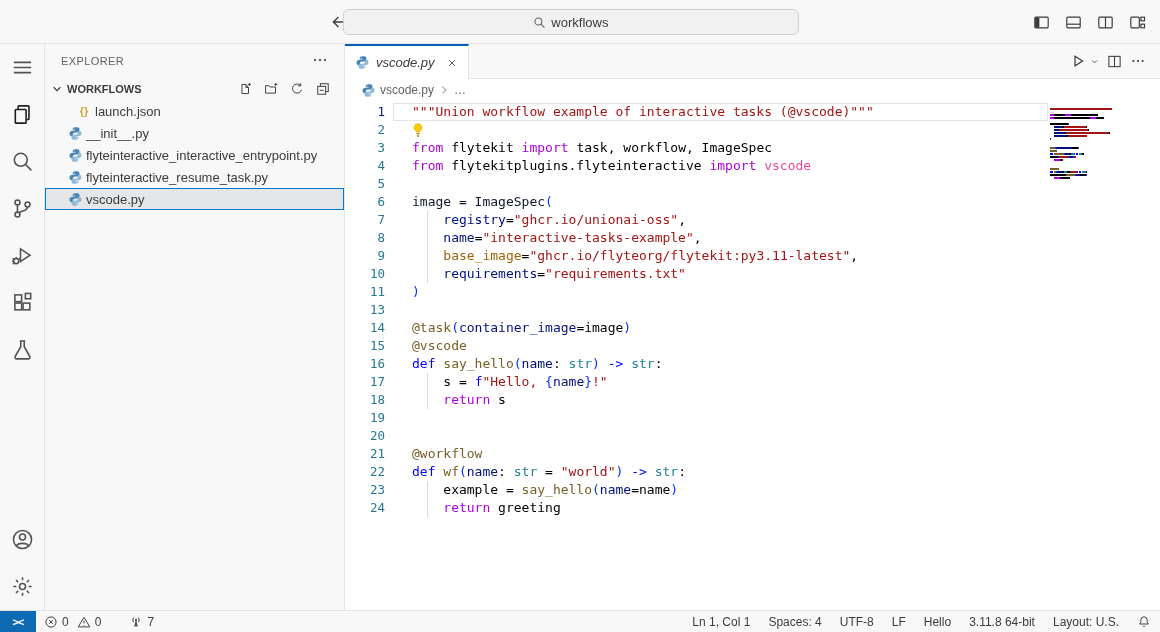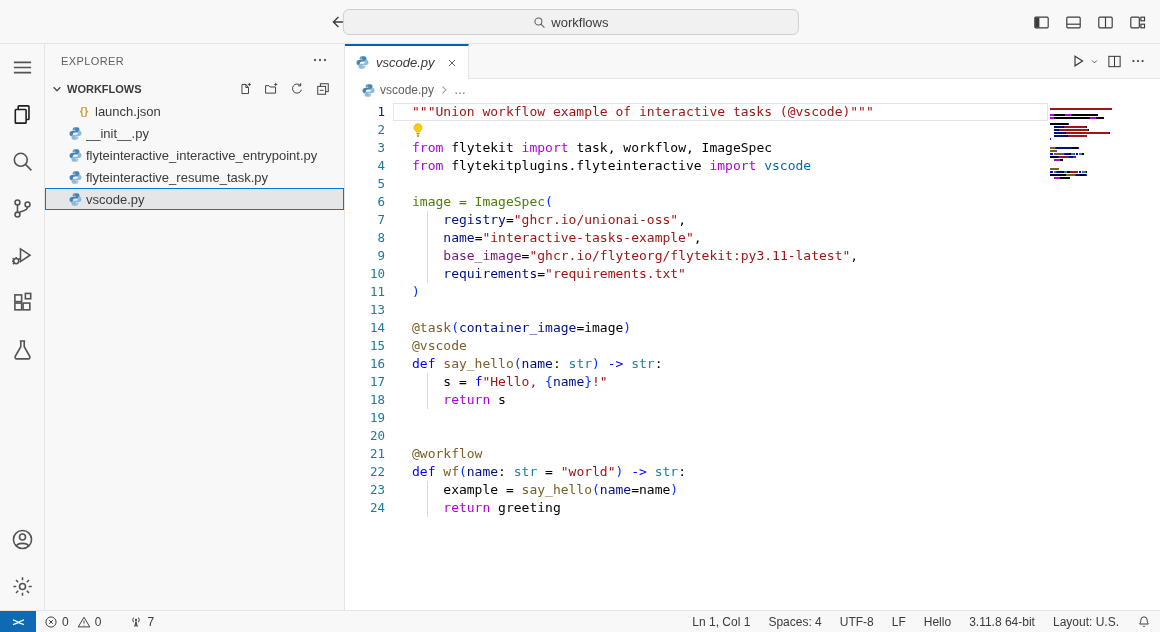--- a/index.html
+++ b/index.html
@@ -374,41 +374,41 @@
                   <path fill="#fc0" stroke="#d9a200" stroke-width=".6" d="M6 .7a4 4 0 0 1 2.1 7.4c-.3.2-.5.6-.5 1H4.4c0-.4-.2-.8-.5-1A4 4 0 0 1 6 .7z"></path>
                   <path stroke="#a8870c" stroke-width="1" d="M4.4 10.6h3.2M4.8 12.2h2.4M5.2 13.6h1.6"></path>
                 </svg></span></span>
           </div>
           <div class="cline">
             <span class="ln">3</span>
             <span class="ltext"><span style="color: rgb(175, 0, 219);">from</span><span style="color: rgb(0, 0, 0);"> flytekit </span><span style="color: rgb(175, 0, 219);">import</span><span style="color: rgb(0, 0, 0);"> task, workflow, ImageSpec</span></span>
           </div>
           <div class="cline">
             <span class="ln">4</span>
-            <span class="ltext"><span style="color: rgb(175, 0, 219);">from</span><span style="color: rgb(0, 0, 0);"> flytekitplugins.flyteinteractive </span><span style="color: rgb(175, 0, 219);">import</span><span style="color: #0369a1;"> vscode</span></span>
+            <span class="ltext"><span style="color: rgb(175, 0, 219);">from</span><span style="color: rgb(0, 0, 0);"> flytekitplugins.flyteinteractive </span><span style="color: rgb(175, 0, 219);">import</span><span style="color: #ec4899;"> vscode</span></span>
           </div>
           <div class="cline">
             <span class="ln">5</span>
             <span class="ltext"></span>
           </div>
           <div class="cline">
             <span class="ln">6</span>
-            <span class="ltext"><span style="color: #4d7c0f;">image = ImageSpec</span><span style="color: rgb(4, 49, 250);">(</span></span>
+            <span class="ltext"><span style="color: #0f172a;">image = ImageSpec</span><span style="color: rgb(4, 49, 250);">(</span></span>
           </div>
           <div class="cline">
             <span class="ln">7</span>
             <span class="ltext"><span class="guide"></span><span style="color: rgb(0, 0, 0);">    </span><span style="color: rgb(0, 16, 128);">registry</span><span style="color: rgb(0, 0, 0);">=</span><span style="color: rgb(163, 21, 21);">"ghcr.io/unionai-oss"</span><span style="color: rgb(0, 0, 0);">,</span></span>
           </div>
           <div class="cline">
             <span class="ln">8</span>
             <span class="ltext"><span class="guide"></span><span style="color: rgb(0, 0, 0);">    </span><span style="color: rgb(0, 16, 128);">name</span><span style="color: rgb(0, 0, 0);">=</span><span style="color: rgb(163, 21, 21);">"interactive-tasks-example"</span><span style="color: rgb(0, 0, 0);">,</span></span>
           </div>
           <div class="cline">
             <span class="ln">9</span>
-            <span class="ltext"><span class="guide"></span><span style="color: rgb(0, 0, 0);">    </span><span style="color: #701a75;">base_image</span><span style="color: rgb(0, 0, 0);">=</span><span style="color: rgb(163, 21, 21);">"ghcr.io/flyteorg/flytekit:py3.11-latest"</span><span style="color: rgb(0, 0, 0);">,</span></span>
+            <span class="ltext"><span class="guide"></span><span style="color: rgb(0, 0, 0);">    </span><span style="color: #a16207;">base_image</span><span style="color: rgb(0, 0, 0);">=</span><span style="color: rgb(163, 21, 21);">"ghcr.io/flyteorg/flytekit:py3.11-latest"</span><span style="color: rgb(0, 0, 0);">,</span></span>
           </div>
           <div class="cline">
             <span class="ln">10</span>
             <span class="ltext"><span class="guide"></span><span style="color: rgb(0, 0, 0);">    </span><span style="color: rgb(0, 16, 128);">requirements</span><span style="color: rgb(0, 0, 0);">=</span><span style="color: rgb(163, 21, 21);">"requirements.txt"</span></span>
           </div>
           <div class="cline">
             <span class="ln">11</span>
             <span class="ltext"><span style="color: rgb(4, 49, 250);">)</span></span>
           </div>
           <div class="cline">

